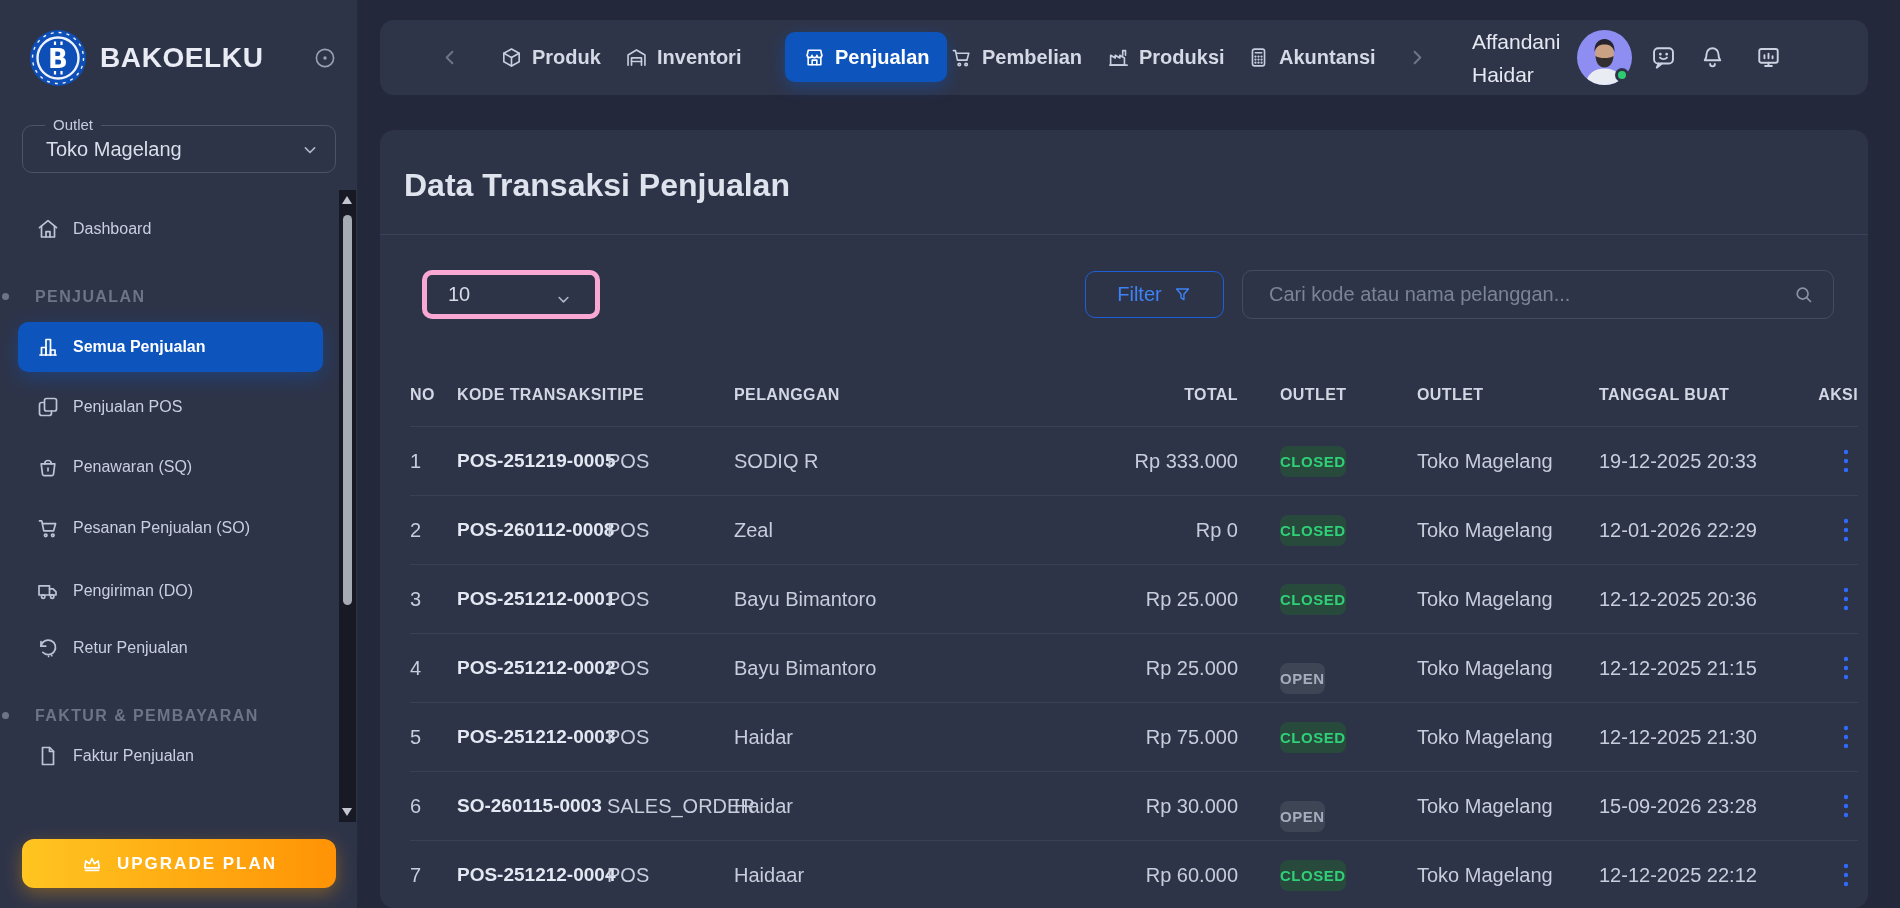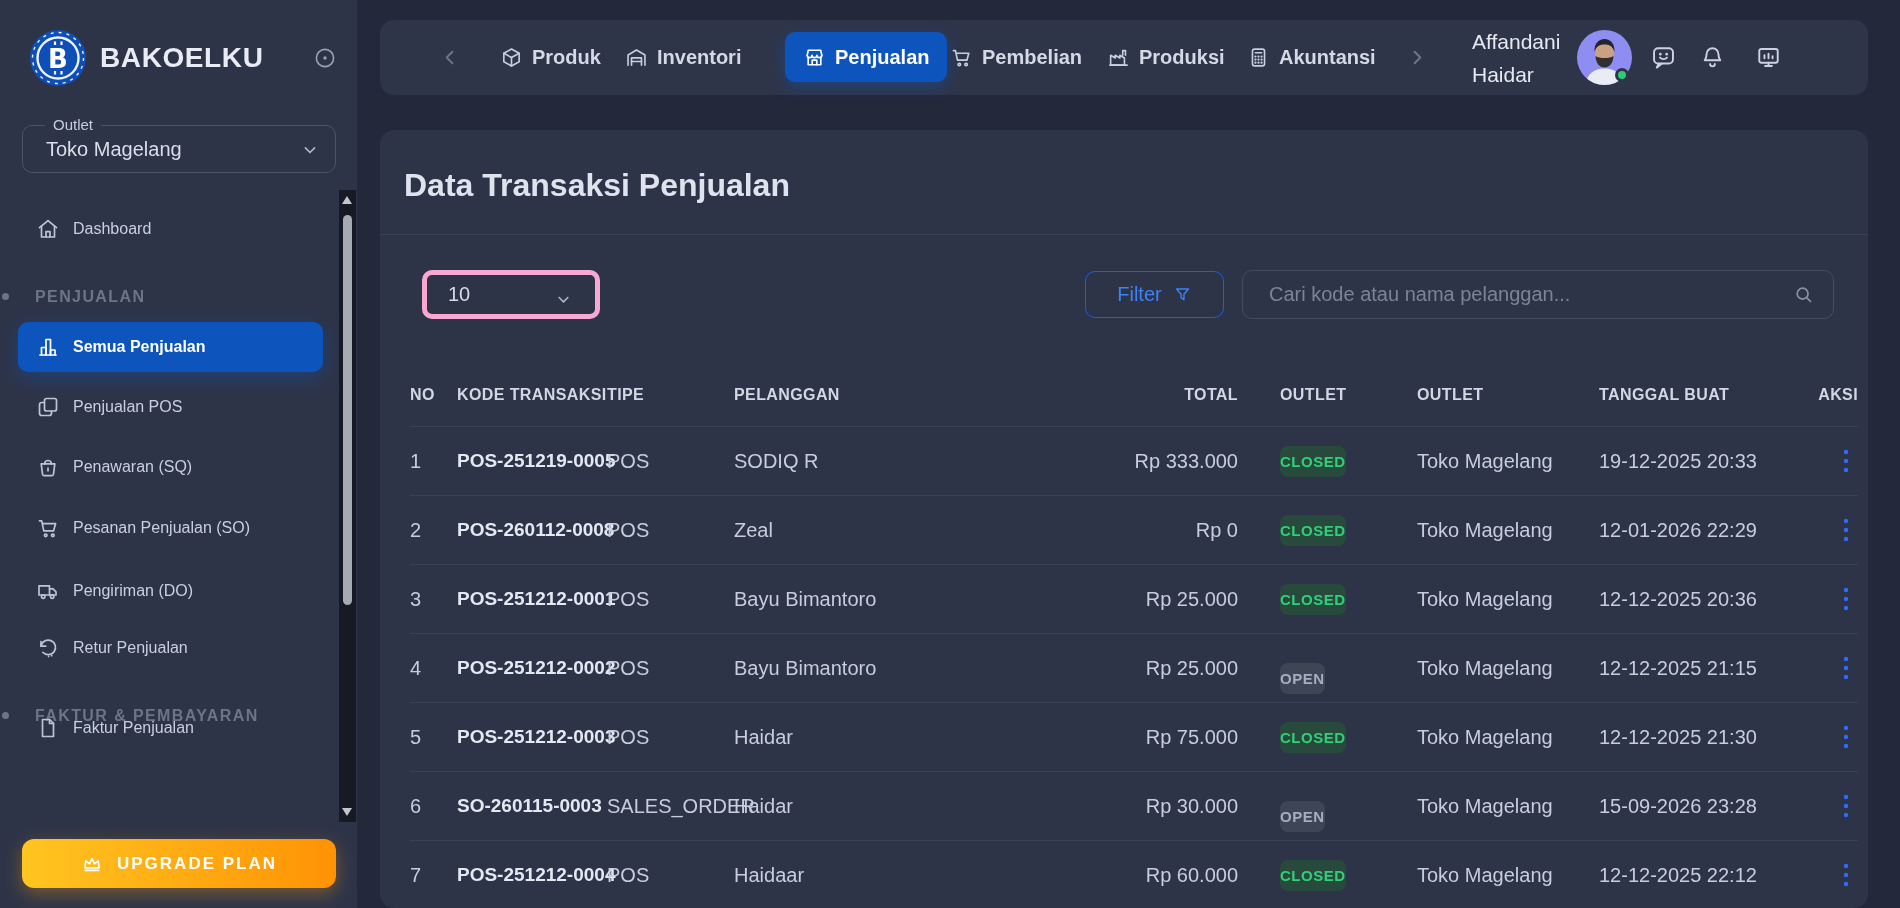--- a/index.html
+++ b/index.html
@@ -222,21 +222,21 @@
             <path d="M5 5.5v4.7h4.7"></path>
             <path d="M12.6 20.4h.01M15.8 19.7h.01"></path>
           </svg>
         </span>
         <span class="s-lb">Retur Penjualan</span>
       </div>
       <div class="s-section" style="top: 704px;">
         <span class="s-dot"></span>
         <span>FAKTUR &amp; PEMBAYARAN</span>
       </div>
-      <div class="s-item" style="top: 703px;">
+      <div class="s-item" style="top: 731px;">
         <span class="s-ic icon">
           <svg viewBox="0 0 24 24" fill="none" stroke="currentColor" stroke-width="1.7" stroke-linecap="round" stroke-linejoin="round">
             <path d="M6.5 3.5h7.2l3.8 3.8v13.2h-11z"></path>
             <path d="M13.5 3.5v4h4"></path>
           </svg>
         </span>
         <span class="s-lb">Faktur Penjualan</span>
       </div>
     </nav>
 

